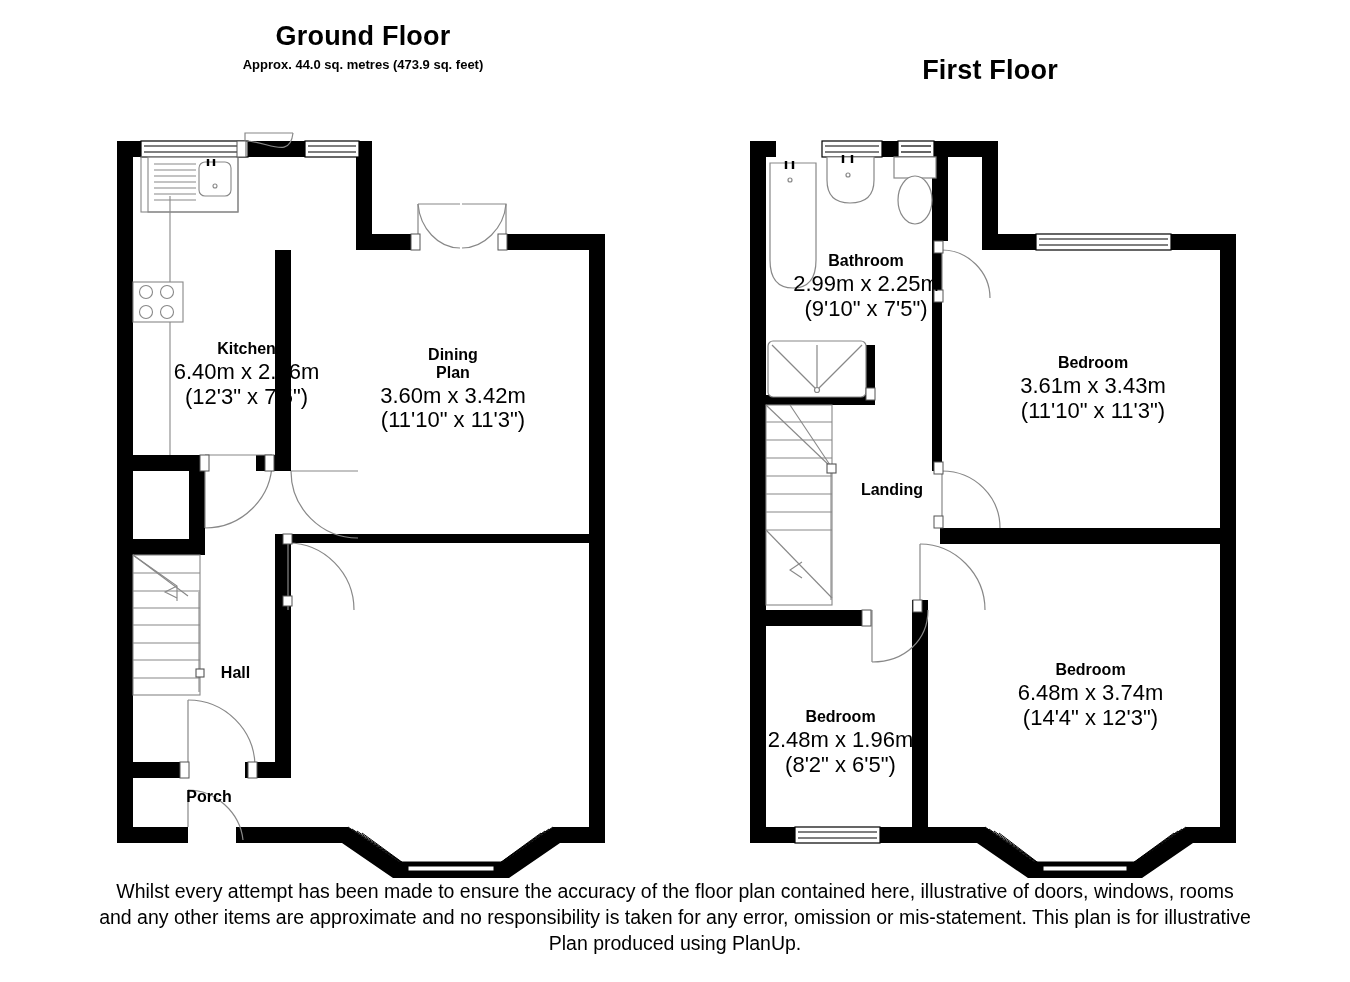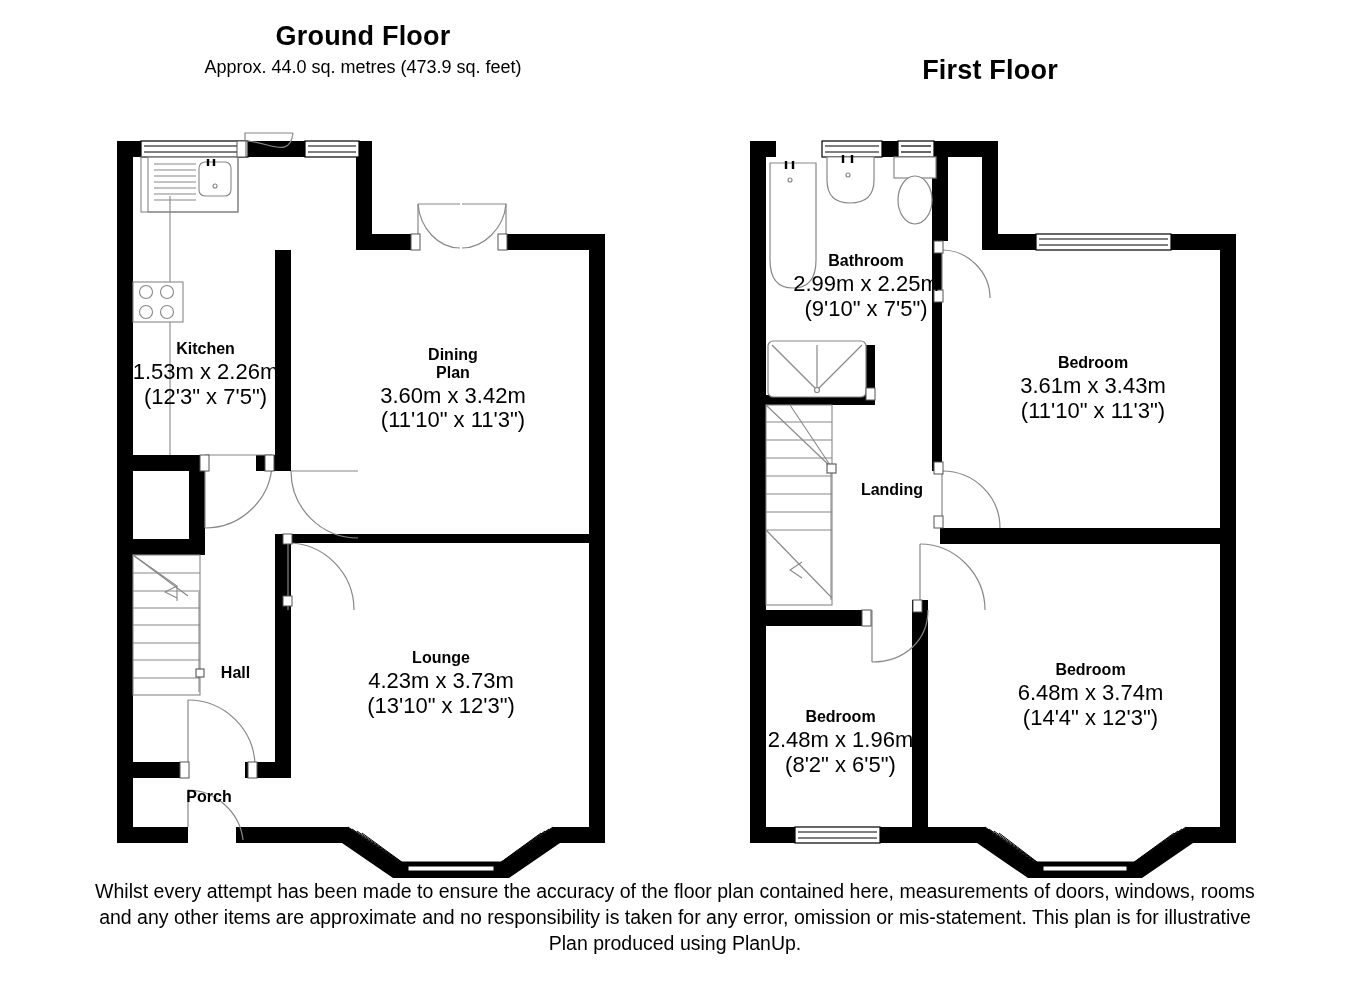--- a/index.html
+++ b/index.html
@@ -27,22 +27,22 @@
     width: 560px;
   }
   .floor-title {
     font-size: 27px;
     font-weight: bold;
     letter-spacing: 0.2px;
     margin: 0;
     line-height: 1.1;
   }
   .floor-sub {
-    font-size: 18px;
-    font-weight: normal;
+    font-size: 13px;
+    font-weight: bold;
     margin: 6px 0 0 0;
     line-height: 1.1;
   }
   #gf-heading { left: 83px; top: 22px; }
   #ff-heading { left: 710px; top: 56px; }
 
   .svg-layer {
     position: absolute;
     left: 0;
     top: 0;
@@ -372,38 +372,33 @@
         <rect x="934" y="462" width="9" height="12"></rect>
         <rect x="934" y="516" width="9" height="12"></rect>
         <rect x="913" y="600" width="9" height="12"></rect>
         <rect x="862" y="610" width="9" height="16"></rect>
         <rect x="866" y="388" width="9" height="12"></rect>
       </g>
 
     </g>
   </svg>
 
-  <div class="room-label" style="left:118px; top:340px; width:175px;">
+  <div class="room-label" style="left:118px; top:340px; width:175px;padding-left:41px;">
     <span class="room-name">Kitchen</span>
-    <span class="room-dim metric">1.53m x 2.26m</span>
+    <span class="room-dim metric">6.40m x 2.26m</span>
     <span class="room-dim">(12'3" x 7'5")</span>
   </div>
 
   <div class="room-label" style="left:364px; top:346px; width:178px;">
     <span class="room-name">Dining</span>
     <span class="room-name">Plan</span>
     <span class="room-dim metric">3.60m x 3.42m</span>
     <span class="room-dim">(11'10" x 11'3")</span>
   </div>
 
-  <div class="room-label" style="left:352px; top:649px; width:178px;">
-    <span class="room-name">Lounge</span>
-    <span class="room-dim metric">4.23m x 3.73m</span>
-    <span class="room-dim">(13'10" x 12'3")</span>
-  </div>
 
   <div class="room-label" style="left:188px; top:664px; width:95px;">
     <span class="room-name">Hall</span>
   </div>
 
   <div class="room-label" style="left:158px; top:788px; width:102px;">
     <span class="room-name">Porch</span>
   </div>
 
   <div class="room-label" style="left:780px; top:252px; width:172px;">
@@ -428,18 +423,18 @@
     <span class="room-dim">(14'4" x 12'3")</span>
   </div>
 
   <div class="room-label" style="left:748px; top:708px; width:185px;">
     <span class="room-name">Bedroom</span>
     <span class="room-dim metric">2.48m x 1.96m</span>
     <span class="room-dim">(8'2" x 6'5")</span>
   </div>
 
   <div id="footer-note">
-    <p>Whilst every attempt has been made to ensure the accuracy of the floor plan contained here, measurements of doors, windows, rooms</p>
+    <p>Whilst every attempt has been made to ensure the accuracy of the floor plan contained here, illustrative of doors, windows, rooms</p>
     <p>and any other items are approximate and no responsibility is taken for any error, omission or mis-statement. This plan is for illustrative</p>
     <p>Plan produced using PlanUp.</p>
   </div>
 
 </div>
 
 </body></html>

